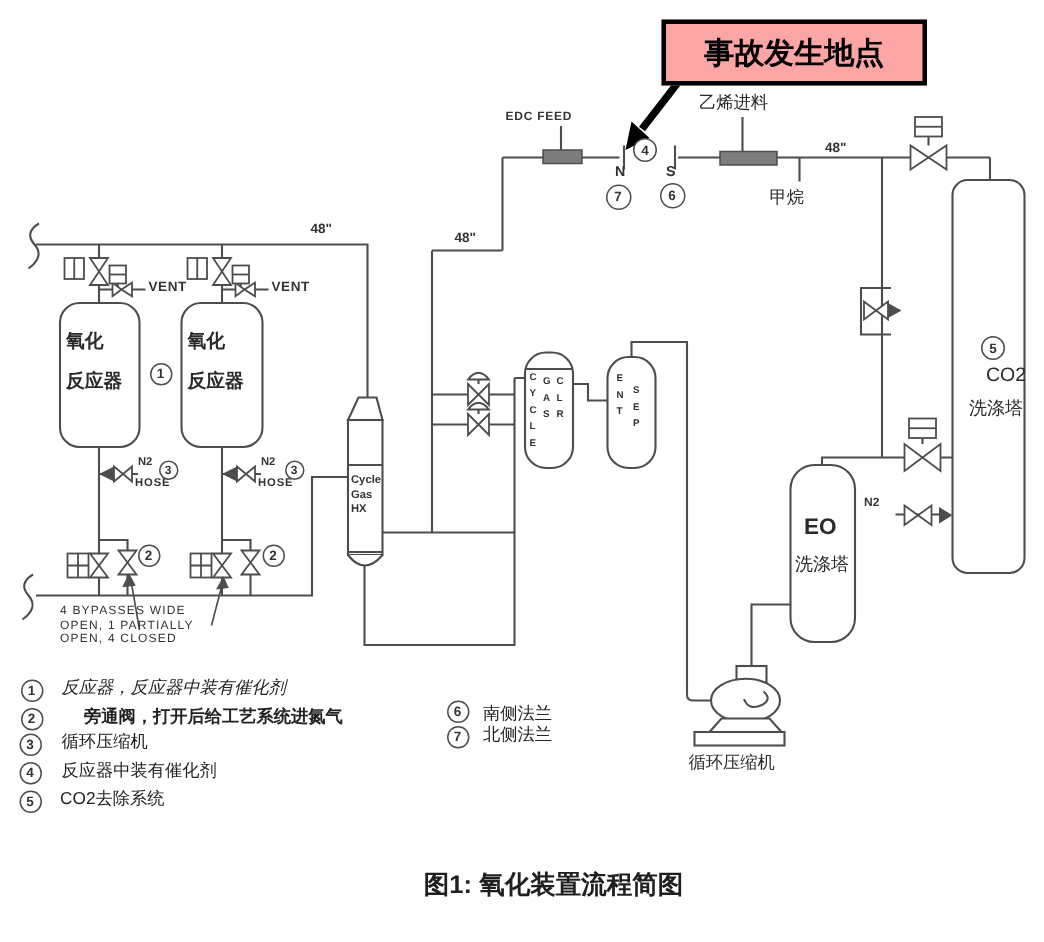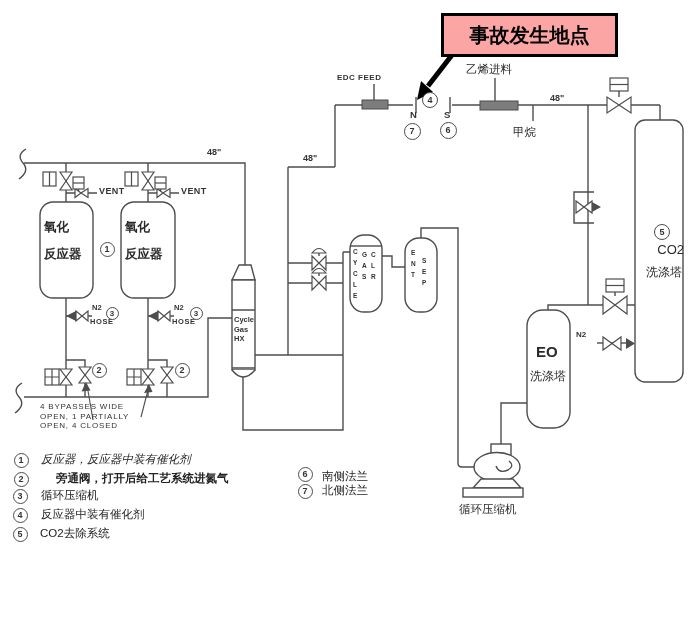--- a/index.html
+++ b/index.html
@@ -299,14 +299,15 @@
   <div class="circ" style="left:12.5px;top:507.5px;width:15px;height:15px;">4</div>
   <div class="txt legend-label" style="left:41px;top:508px;">反应器中装有催化剂</div>
   <div class="circ" style="left:12.5px;top:526.5px;width:15px;height:15px;">5</div>
   <div class="txt legend-label" style="left:40px;top:527px;text-align:right;">CO2去除系统</div>
   <div class="circ" style="left:297.5px;top:466.5px;width:15px;height:15px;">6</div>
   <div class="txt legend-label" style="left:322px;top:470px;">南侧法兰</div>
   <div class="circ" style="left:297.5px;top:483.5px;width:15px;height:15px;">7</div>
   <div class="txt legend-label" style="left:322px;top:484px;">北侧法兰</div>
 </div>
 
+<div class="txt" style="left:0;top:581px;width:100%;text-align:center;padding-left:42px;box-sizing:border-box;font-size:17px;font-weight:700;color:#1f1f1f;white-space:normal;">图1: 氧化装置流程简图</div>
 
 </div>
 
 </body></html>

